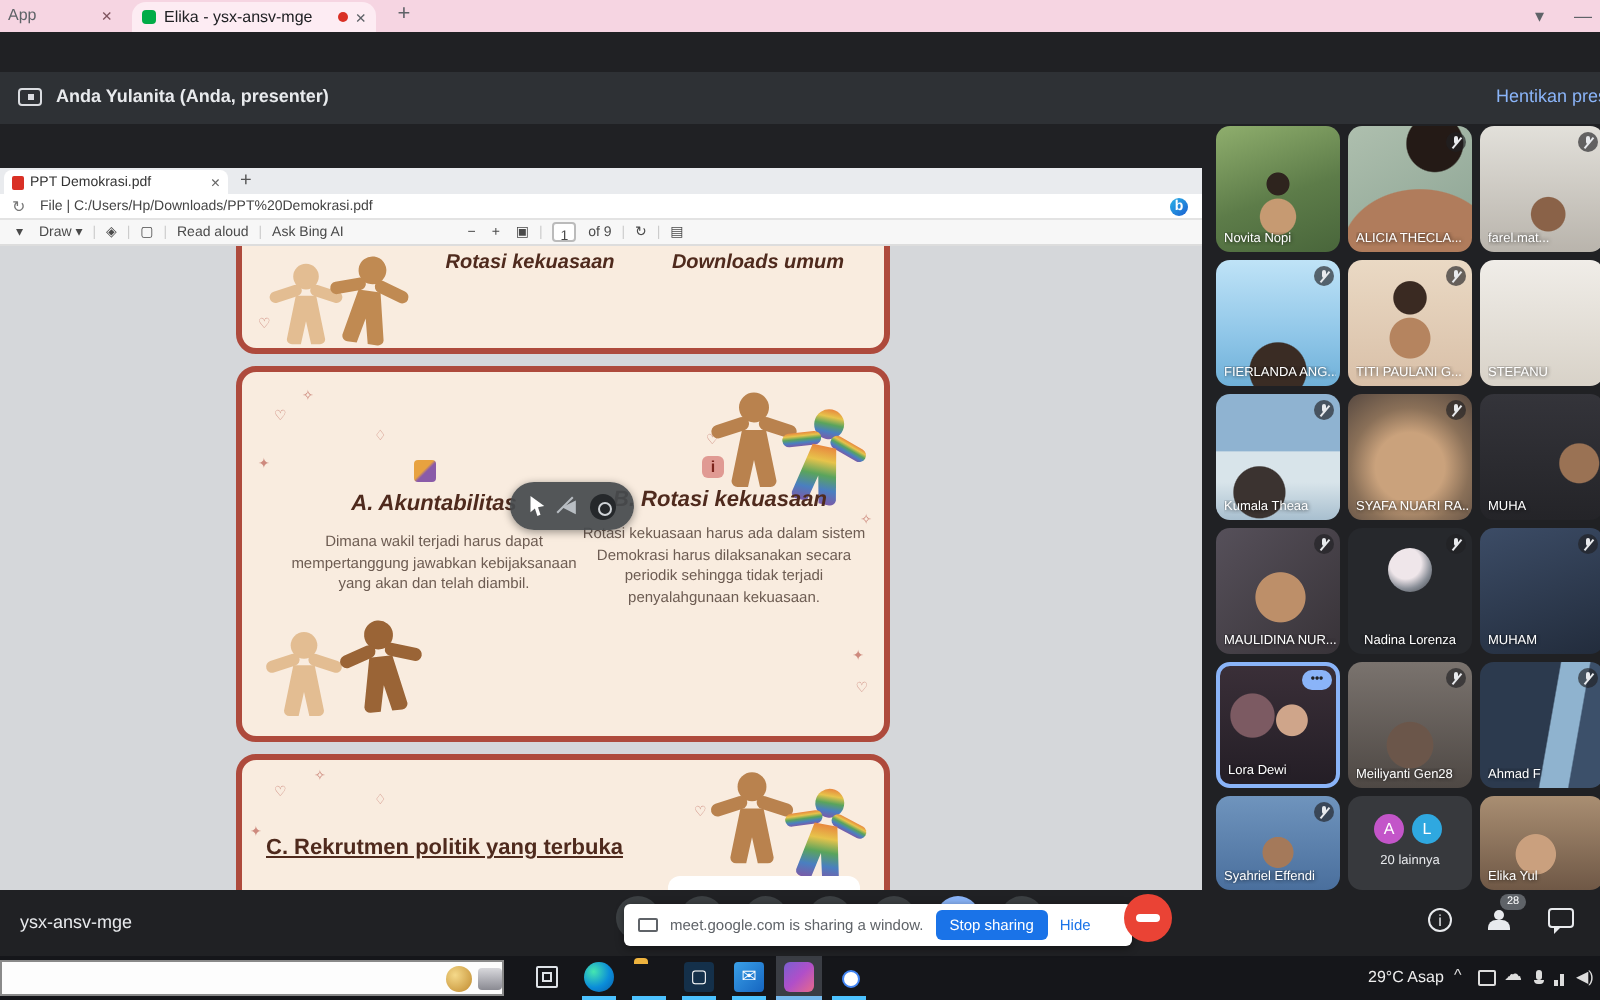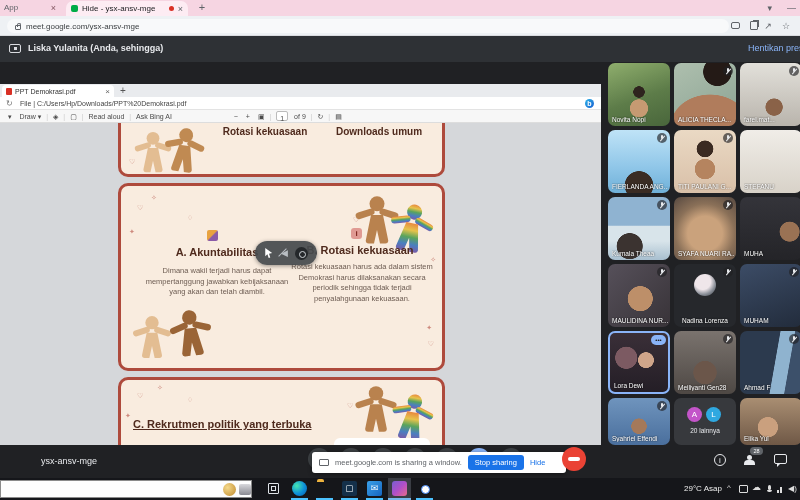--- a/index.html
+++ b/index.html
@@ -49,21 +49,21 @@
   .etools span{display:inline-block;vertical-align:top;line-height:13px;}
   .tsep{color:#ccc;margin:0 3px;}
   .pagebox{display:inline-block;border:1px solid #bbb;background:#fff;border-radius:2px;padding:0 3px;height:10px;line-height:10px;margin-top:1px;}
   .econtent{position:absolute;left:0;top:39px;width:601px;height:322px;background:#d5d7da;overflow:hidden;}
 
   
   .slide{position:absolute;left:118px;width:327px;background:#f9ecdf;border:3px solid #ae4a3c;border-radius:10px;}
   .sl1{top:-24px;height:78px;}
   .sl2{top:60px;height:188px;}
   .sl3{top:254px;height:130px;}
-  .shead{position:absolute;font-weight:bold;color:#4f2a1d;text-align:center;font-size:10px;line-height:1.15;}
+  .shead{position:absolute;font-weight:bold;color:#4f2a1d;text-align:center;font-size:10px;line-height:1.15;font-style:italic;}
   .sbody{position:absolute;font-size:7.5px;color:#6d5c52;text-align:center;line-height:1.4;}
   .stitle{position:absolute;font-weight:bold;color:#4f2a1d;font-size:11px;}
   .decor{position:absolute;color:rgba(176,74,62,.6);font-size:7px;}
   .ibooks{position:absolute;width:11px;height:11px;border-radius:2px;background:linear-gradient(135deg,#e8a23f 45%,#8a5ba8 55%);}
   .iinfo{position:absolute;width:11px;height:11px;border-radius:3px;background:#e09a93;color:#7c241c;font-size:8px;font-weight:bold;text-align:center;line-height:11px;}
   .fig{position:absolute;}
   .wbox{position:absolute;background:#fff;border-radius:6px;}
 
   
   .pill{position:absolute;left:134px;top:55px;width:62px;height:24px;background:rgba(70,74,78,.93);border-radius:13px;display:flex;align-items:center;justify-content:space-around;padding:0 5px;z-index:4;box-shadow:0 1px 4px rgba(0,0,0,.4);}
@@ -102,21 +102,21 @@
   .p11{background:linear-gradient(160deg,#3c4c66,#222c3c);}
   .p12{background:radial-gradient(circle at 62% 46%,#cfa58a 0 16%,rgba(0,0,0,0) 17%),radial-gradient(circle at 28% 42%,#7c5a62 0 20%,rgba(0,0,0,0) 21%),linear-gradient(#3a2f38,#241e26);}
   .p13{background:radial-gradient(circle at 50% 66%,#6b564a 0 22%,rgba(0,0,0,0) 23%),linear-gradient(#7a736e,#4e4844);}
   .p14{background:linear-gradient(100deg,#2c3a4e 55%,#8fb3cf 56% 75%,#3c506a 76%);}
   .p15{background:radial-gradient(circle at 50% 60%,#a4795a 0 18%,rgba(0,0,0,0) 19%),linear-gradient(#6f94bd,#4a6f9d);}
   .p16{background:#37393d;}
   .p17{background:radial-gradient(circle at 45% 62%,#caa07e 0 22%,rgba(0,0,0,0) 23%),linear-gradient(#a98e72,#6f5846);}
 
   
   .bbar{position:absolute;left:0;top:445px;width:800px;height:33px;background:#202124;}
-  .mcode{position:absolute;left:10px;top:11px;font-size:9px;color:#e8eaed;margin-left:31px;}
+  .mcode{position:absolute;left:10px;top:11px;font-size:9px;color:#e8eaed;}
   .cbtn{position:absolute;top:3px;width:22px;height:22px;border-radius:50%;background:#3c4043;z-index:1;}
   .cbtn.blue{background:#8ab4f8;}
   .leave{position:absolute;left:562px;top:2px;width:24px;height:24px;border-radius:50%;background:#ea4335;z-index:6;}
   .leave:after{content:"";position:absolute;left:6px;top:10px;width:12px;height:4px;border-radius:2px;background:#fff;}
   .banner{position:absolute;left:312px;top:7px;width:254px;height:21px;background:#fff;border-radius:3px;box-shadow:0 1px 4px rgba(0,0,0,.45);z-index:5;display:flex;align-items:center;padding:0 7px;gap:6px;}
   .castic{width:10px;height:7px;border:1px solid #5f6368;border-radius:1px;flex:0 0 auto;}
   .banner .txt{font-size:7.5px;color:#5f6368;white-space:nowrap;}
   .stopbtn{background:#1a73e8;color:#fff;font-size:7.5px;border:none;border-radius:3px;padding:3px 7px;white-space:nowrap;}
   .hidelink{font-size:7.5px;color:#1a73e8;text-align:right;}
   .infoic{position:absolute;left:714px;top:9px;width:12px;height:12px;border:1px solid #e8eaed;border-radius:50%;color:#e8eaed;font-size:8px;text-align:center;line-height:12px;}
@@ -164,43 +164,33 @@
 
 <div id="app">
 
   <div class="tabstrip">
     <div class="bgtab">
       <span>App</span>
       <span class="x">×</span>
     </div>
     <div class="activetab">
       <span class="favicon"></span>
-      <span class="t">Hide - ysx-ansv-mge</span>
+      <span class="t">Elika - ysx-ansv-mge</span>
       <span class="recdot"></span>
       <span class="x">×</span>
     </div>
     <div class="newtab">+</div>
     <div class="winctl" style="right:28px;">▾</div>
     <div class="winctl" style="right:4px;">—</div>
   </div>
 
-  <div class="urlrow">
-    <div class="omnibox">
-      <span class="lock"></span>
-      <span class="u">meet.google.com/ysx-ansv-mge</span>
-    </div>
-    <div class="bicon cam" style="right:60px;"></div>
-    <div class="bicon copy2" style="right:42px;"></div>
-    <div class="bicon" style="right:26px;top:5px;">↗</div>
-    <div class="bicon" style="right:8px;top:5px;">☆</div>
-  </div>
 
   <div class="meet-header">
     <span class="present-ic"></span>
-    <span class="presenter">Liska Yulanita (Anda, sehingga)</span>
+    <span class="presenter">Anda Yulanita (Anda, presenter)</span>
     <span class="stoplink">Hentikan presentasi</span>
   </div>
 
   <div class="edge">
     <div class="etabs">
       <div class="etab">
         <span class="pdfic"></span>
         <span class="t">PPT Demokrasi.pdf</span>
         <span class="x">×</span>
       </div>

